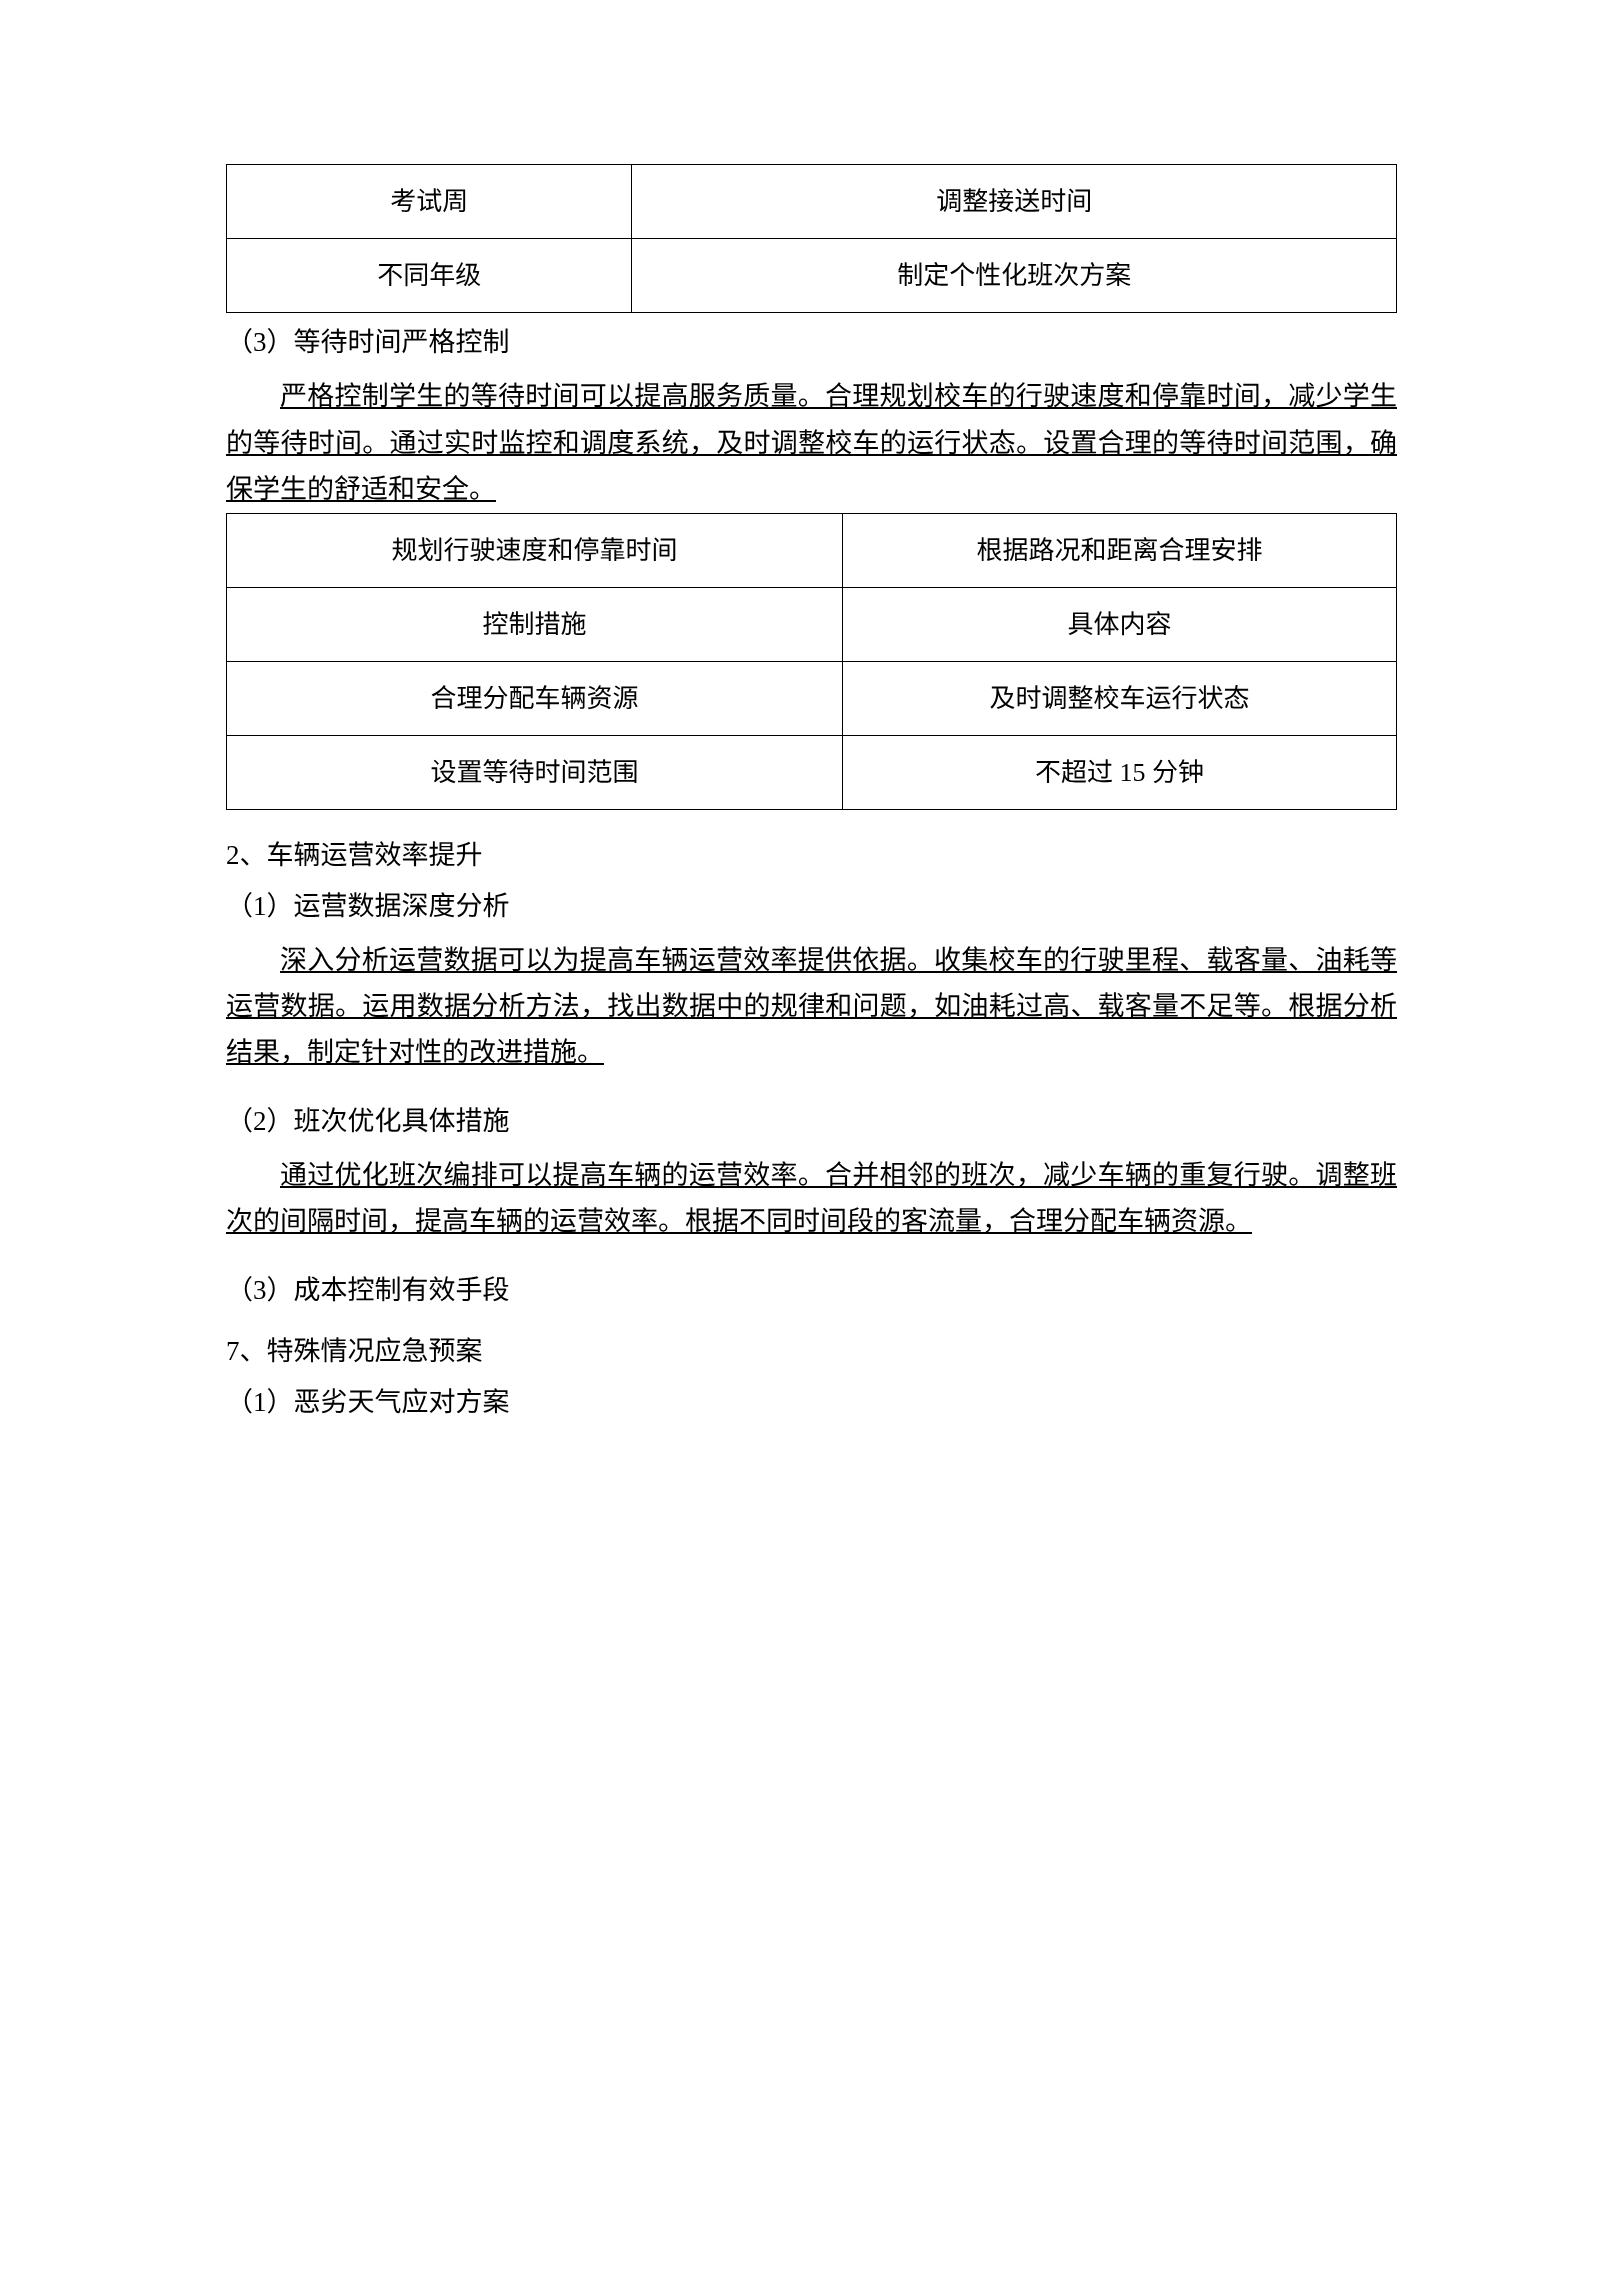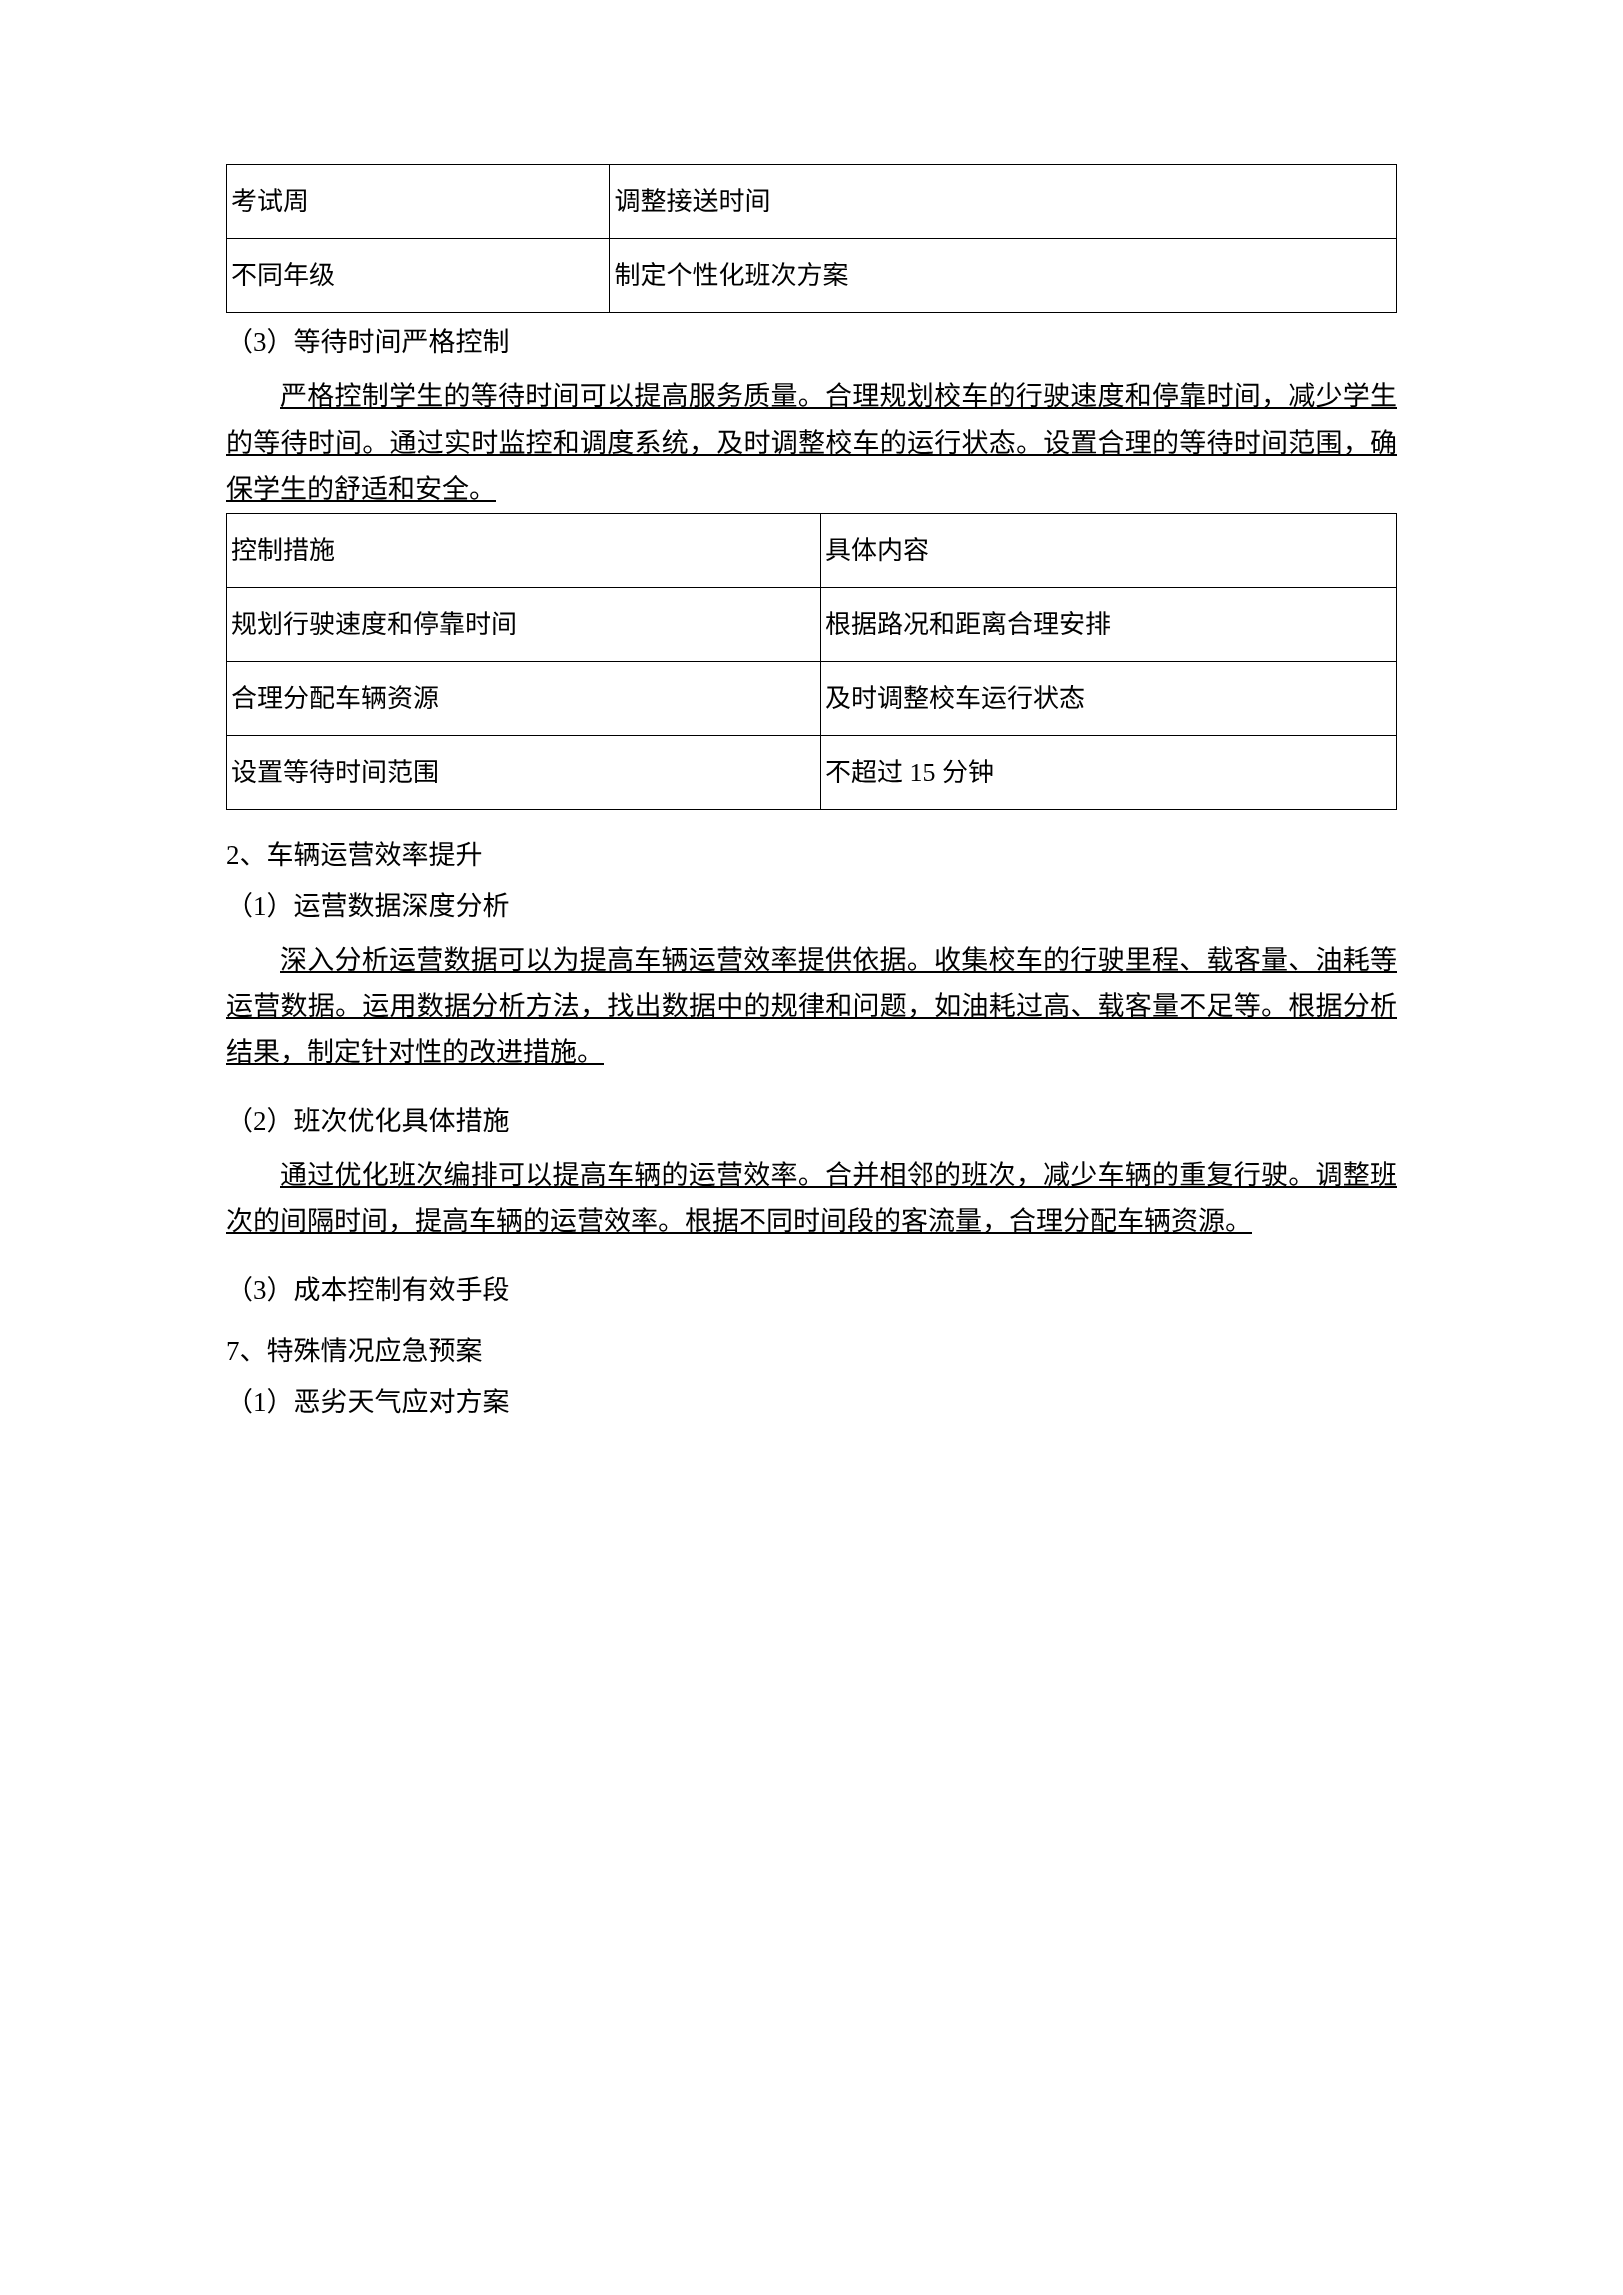--- a/index.html
+++ b/index.html
@@ -24,24 +24,25 @@
   }
 
   table.doc-table {
     border-collapse: collapse;
     width: 100%;
     table-layout: fixed;
     margin: 0 0 0 0;
   }
   table.doc-table td {
     border: 1.3px solid #000000;
+    text-align: center;
     vertical-align: middle;
     font-size: 26px;
     line-height: 1.5;
-    padding: 17px 4px;
+    padding: 17px 15px;
     font-family: "Liberation Serif", "DejaVu Serif", serif;
     margin-top: 9px;
   }
 
   .tbl1 { margin-top: 0; }
   .tbl1 td.c1 { width: 32%; }
 
   .tbl2 { margin-top: 25px; }
   .tbl2 td.c1 { width: 50%; }
 
@@ -82,26 +83,26 @@
       </tr>
     </tbody>
   </table>
 
   <div class="heading tight">（3）等待时间严格控制</div>
   <p class="para">严格控制学生的等待时间可以提高服务质量。合理规划校车的行驶速度和停靠时间，减少学生的等待时间。通过实时监控和调度系统，及时调整校车的运行状态。设置合理的等待时间范围，确保学生的舒适和安全。</p>
 
   <table class="doc-table tbl2">
     <tbody>
       <tr>
+        <td class="c1">规划行驶速度和停靠时间</td>
+        <td class="c2">根据路况和距离合理安排</td>
+      </tr>
+      <tr>
         <td class="c1">控制措施</td>
         <td class="c2">具体内容</td>
-      </tr>
-      <tr>
-        <td class="c1">规划行驶速度和停靠时间</td>
-        <td class="c2">根据路况和距离合理安排</td>
       </tr>
       <tr>
         <td class="c1">合理分配车辆资源</td>
         <td class="c2">及时调整校车运行状态</td>
       </tr>
       <tr>
         <td class="c1">设置等待时间范围</td>
         <td class="c2">不超过 15 分钟</td>
       </tr>
     </tbody>

